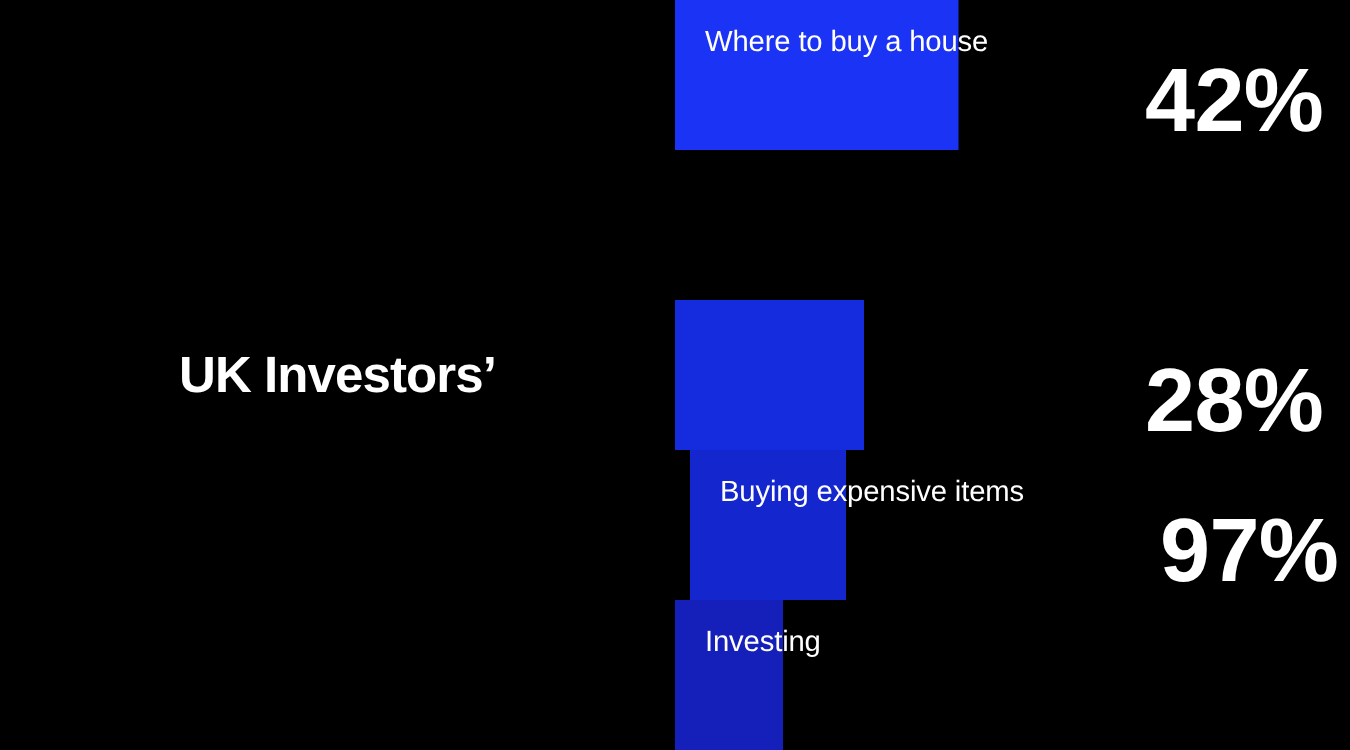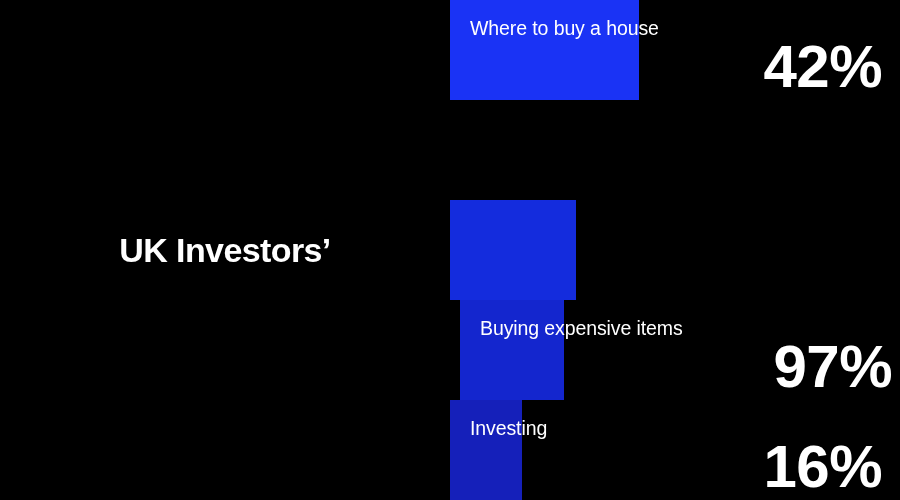--- a/index.html
+++ b/index.html
@@ -100,28 +100,28 @@
 
     <div class="row" style="top: 0px;">
       <div class="bar" style="width: 189px; background: rgb(26, 51, 245);"></div>
       <span class="bar-label">Where to buy a house</span>
       <span class="bar-value">42%</span>
     </div>
 
 
     <div class="row" style="top: 200px;">
       <div class="bar" style="width: 126px; background: rgb(20, 44, 221);"></div>
+      <span class="bar-value">28%</span>
     </div>
 
     <div class="row" style="top: 300px; margin-left: 10px;">
       <div class="bar" style="width: 104px; background: rgb(20, 38, 206);"></div>
       <span class="bar-label">Buying expensive items</span>
       <span class="bar-value">97%</span>
     </div>
 
     <div class="row" style="top: 400px;">
       <div class="bar" style="width: 72px; background: rgb(21, 32, 186);"></div>
       <span class="bar-label">Investing</span>
-      <span class="bar-value">16%</span>
     </div>
 
   </div>
 </div>
 
 </body></html>

